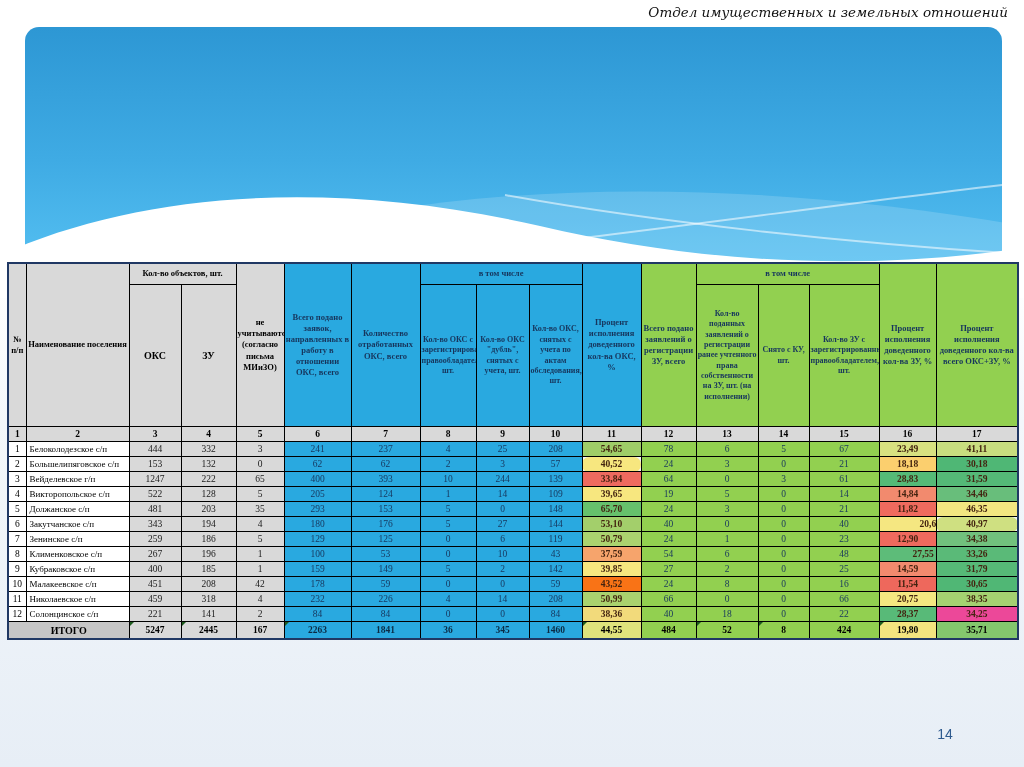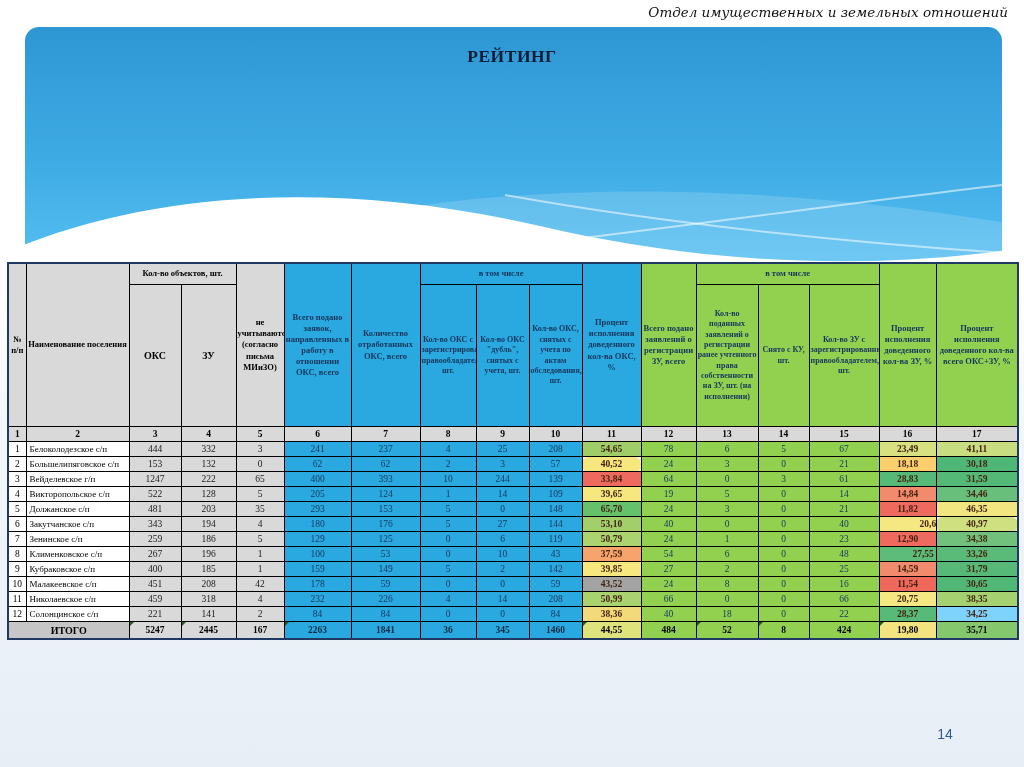--- a/index.html
+++ b/index.html
@@ -70,21 +70,20 @@
   <div class="panel"></div>
 
   <svg class="waves" viewBox="0 0 1024 130" preserveAspectRatio="none">
     <path d="M260,70 C480,8 760,12 1024,58 L1024,130 L260,130 Z" fill="rgba(255,255,255,0.16)"></path>
     <path d="M505,27 C660,55 850,75 1020,86 L1024,88" fill="none" stroke="rgba(255,255,255,0.55)" stroke-width="2"></path>
     <path d="M498,80 C660,62 840,36 1010,16" fill="none" stroke="rgba(255,255,255,0.55)" stroke-width="2"></path>
     <path d="M0,87 C140,24 330,10 540,58 C700,95 860,104 1024,80 L1024,130 L0,130 Z" fill="#ffffff"></path>
   </svg>
 
   <div class="title-block">
-    <div class="title-heading">РЕЙТИНГ</div>
   </div>
 
   <table class="rating">
     <colgroup>
       <col style="width:18px">
         <col style="width:103px">
         <col style="width:52px">
         <col style="width:55px">
       <col style="width:48px">
         <col style="width:67px">
@@ -323,21 +322,21 @@
           <td class="c-white">10</td>
           <td class="c-white name">Малакеевское с/п</td>
           <td class="c-gray">451</td>
           <td class="c-gray">208</td>
           <td class="c-gray">42</td>
           <td class="c-blue">178</td>
           <td class="c-blue">59</td>
           <td class="c-blue">0</td>
           <td class="c-blue">0</td>
           <td class="c-blue">59</td>
-          <td class="pct" style="background: #a3a3a3; margin-left: 42px;">43,52</td>
+          <td class="pct" style="background: #f97316; margin-left: 42px;">43,52</td>
           <td class="c-green">24</td>
           <td class="c-green">8</td>
           <td class="c-green">0</td>
           <td class="c-green">16</td>
           <td class="pct" style="background: rgb(238, 104, 92);">11,54</td>
           <td class="pct" style="background: rgb(80, 183, 117);">30,65</td>
         </tr>
         <tr>
           <td class="c-white">11</td>
           <td class="c-white name">Николаевское с/п</td>
@@ -367,21 +366,21 @@
           <td class="c-blue">84</td>
           <td class="c-blue">0</td>
           <td class="c-blue">0</td>
           <td class="c-blue">84</td>
           <td class="pct" style="background: rgb(242, 218, 123);">38,36</td>
           <td class="c-green">40</td>
           <td class="c-green">18</td>
           <td class="c-green">0</td>
           <td class="c-green">22</td>
           <td class="pct" style="background: rgb(88, 186, 120);">28,37</td>
-          <td class="pct" style="background: #7dd3fc;">34,25</td>
+          <td class="pct" style="background: #ec4899;">34,25</td>
         </tr>
         <tr class="total">
           <td colspan="2" class="tlabel">ИТОГО</td>
           <td class="c-gray tri">5247</td>
           <td class="c-gray tri">2445</td>
           <td class="c-gray">167</td>
           <td class="c-blue tri">2263</td>
           <td class="c-blue">1841</td>
           <td class="c-blue">36</td>
           <td class="c-blue">345</td>

